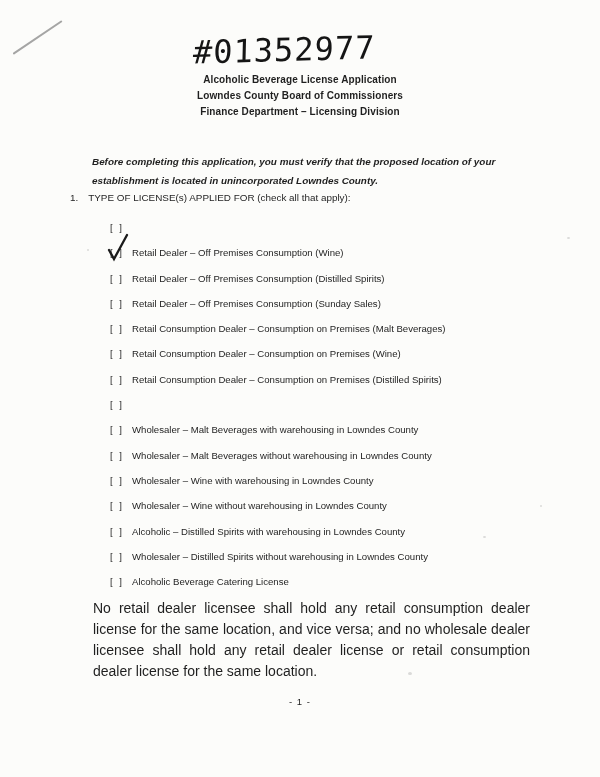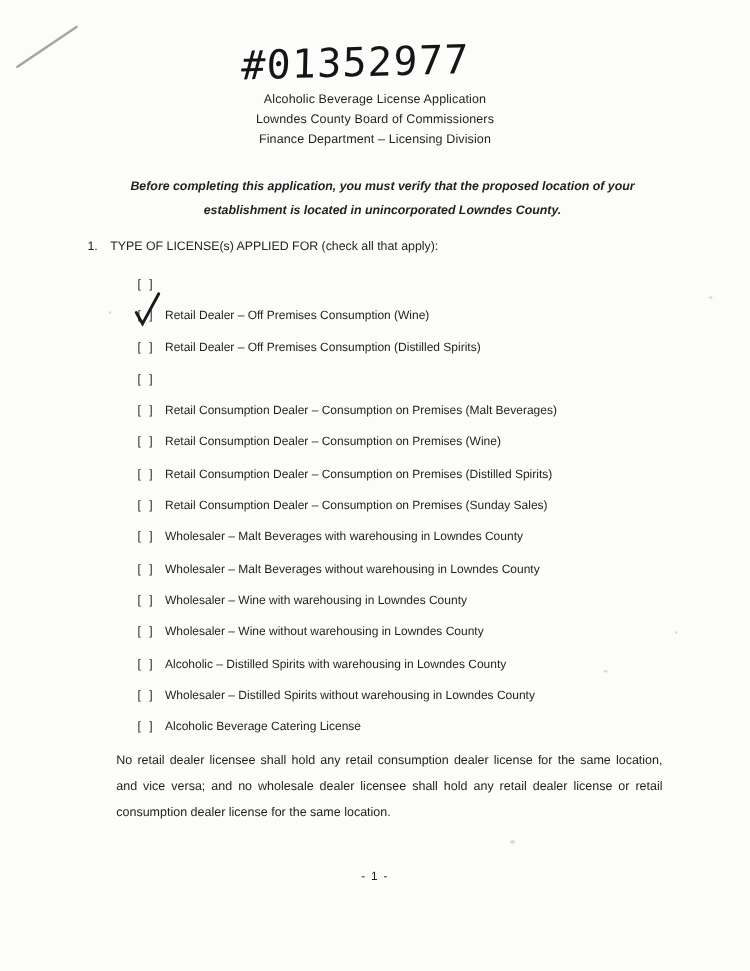--- a/index.html
+++ b/index.html
@@ -23,48 +23,48 @@
   .handwritten{
     position:absolute;left:193px;top:34px;
     font-family:"DejaVu Sans Mono",monospace;
     font-size:32px;line-height:32px;color:#151515;
     letter-spacing:1px;
     transform:rotate(-1.6deg) skewX(-3deg);
   }
 
   .titles{
     position:absolute;left:0;right:0;top:72px;
-    text-align:center;font-weight:normal;font-size:10px;line-height:16px;
+    text-align:center;font-weight:bold;font-size:10px;line-height:16px;
     letter-spacing:.1px;
   }
 
   .intro{
-    position:absolute;left:80px;top:141px;width:452px;margin:0;
+    position:absolute;left:80px;top:141px;width:452px;margin:12px;
     font-weight:bold;font-style:italic;
-    font-size:9.9px;line-height:18.5px;text-align:center;
+    font-size:9.9px;line-height:18.5px;
   }
 
   .section-heading{
     position:absolute;left:70px;top:192px;
     display:flex;gap:10px;font-size:9.9px;
   }
 
   .checklist{position:absolute;left:110px;top:222px;}
   .check-row{
     position:relative;height:25.3px;
     display:flex;align-items:flex-start;
     font-size:9.6px;line-height:12px;
   }
   .bracket{white-space:pre;letter-spacing:2px;margin-right:8px;}
   .check-row .checkmark{display:none;position:absolute;left:-4px;top:-15px;}
   .check-row.checked .checkmark{display:block;}
 
   .note{
     position:absolute;left:93px;top:598px;width:437px;margin:0;
-    font-size:10px;line-height:21px;text-align:justify;
+    font-size:14px;line-height:21px;text-align:justify;
   }
 
   .page-number{
     position:absolute;left:0;right:0;top:696px;
     text-align:center;font-size:9.5px;letter-spacing:1px;
   }
 
   .speck{position:absolute;background:#9a9a9a;border-radius:50%;opacity:.35;}
 </style>
 </head>
@@ -102,40 +102,40 @@
       <span class="label">Retail Dealer – Off Premises Consumption (Wine)</span>
     </div>
     <div class="check-row">
       <span class="bracket">[ ]</span>
 
       <span class="label">Retail Dealer – Off Premises Consumption (Distilled Spirits)</span>
     </div>
     <div class="check-row">
       <span class="bracket">[ ]</span>
 
+      <span class="label">Retail Dealer – Off Premises Consumption (Sunday Sales)</span>
     </div>
     <div class="check-row">
       <span class="bracket">[ ]</span>
 
       <span class="label">Retail Consumption Dealer – Consumption on Premises (Malt Beverages)</span>
     </div>
     <div class="check-row">
       <span class="bracket">[ ]</span>
 
       <span class="label">Retail Consumption Dealer – Consumption on Premises (Wine)</span>
     </div>
     <div class="check-row">
       <span class="bracket">[ ]</span>
 
       <span class="label">Retail Consumption Dealer – Consumption on Premises (Distilled Spirits)</span>
     </div>
     <div class="check-row">
       <span class="bracket">[ ]</span>
 
-      <span class="label">Retail Consumption Dealer – Consumption on Premises (Sunday Sales)</span>
     </div>
     <div class="check-row">
       <span class="bracket">[ ]</span>
 
       <span class="label">Wholesaler – Malt Beverages with warehousing in Lowndes County</span>
     </div>
     <div class="check-row">
       <span class="bracket">[ ]</span>
 
       <span class="label">Wholesaler – Malt Beverages without warehousing in Lowndes County</span>

